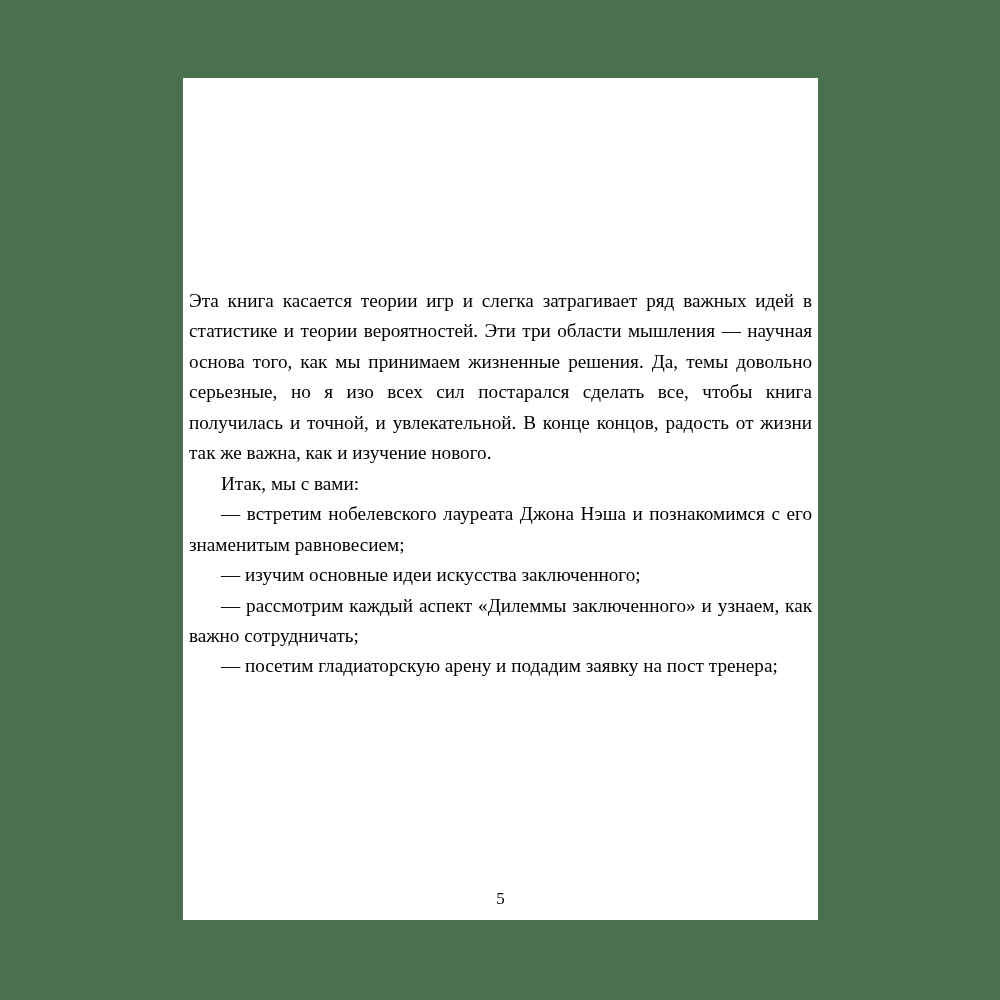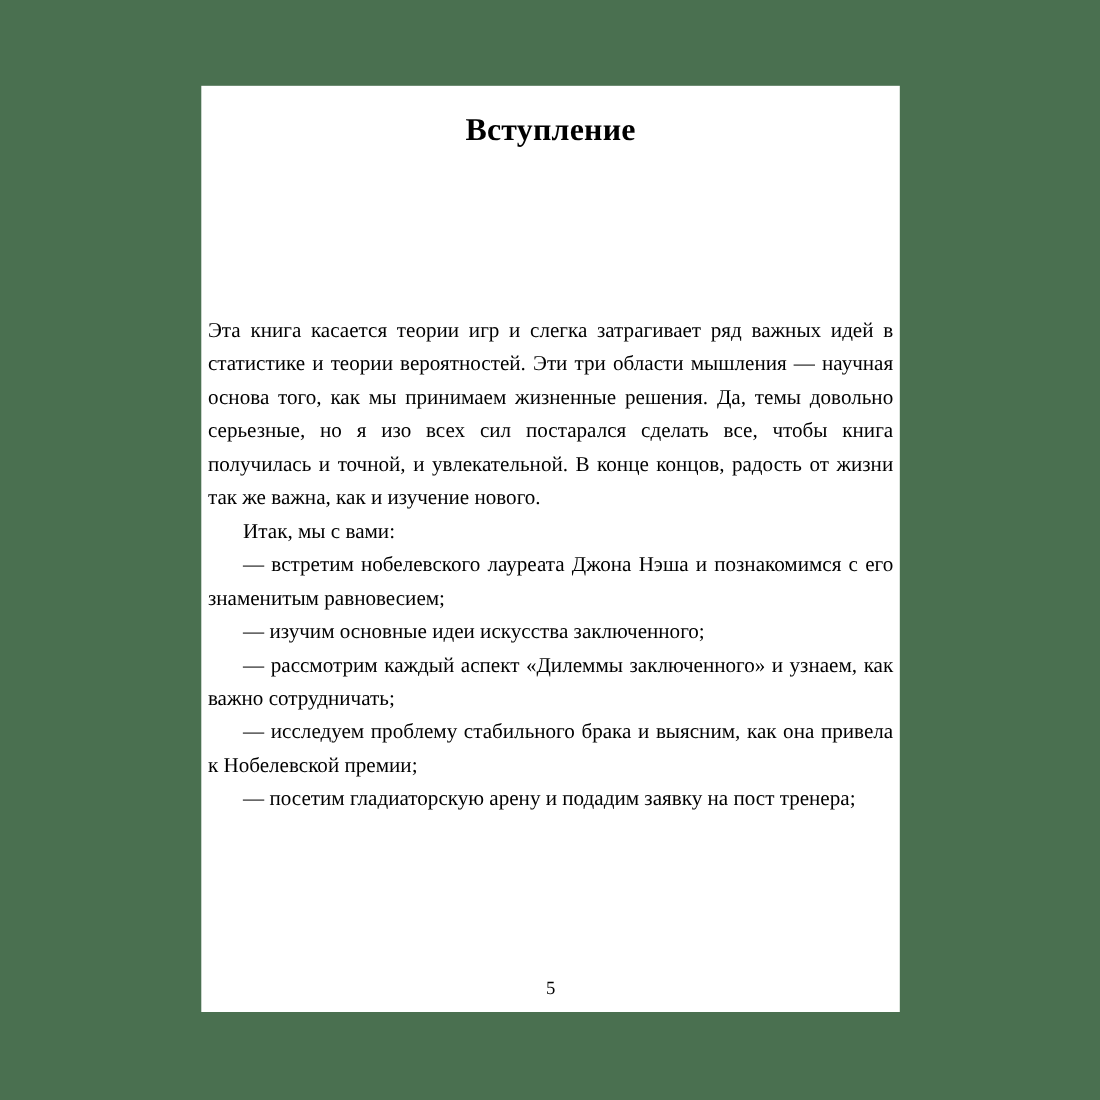--- a/index.html
+++ b/index.html
@@ -94,36 +94,34 @@
     color: #000000;
   }
 </style>
 </head>
 <body style="background: rgb(74, 112, 80);">
 
 <div id="viewport">
 
   <div class="page" style="background: rgb(255, 255, 255);">
 
-    <h1 class="page-title">Вступление</h1>
 
     <div class="text-block" style="color: rgb(0, 0, 0);">
 
       <p class="para flush">Эта книга касается теории игр и слегка затрагивает ряд важных идей в статистике и теории вероятностей. Эти три области мышления — научная основа того, как мы принимаем жизненные решения. Да, темы довольно серьезные, но я изо всех сил постарался сделать все, чтобы книга получилась и точной, и увлекательной. В конце концов, радость от жизни так же важна, как и изучение нового.</p>
 
       <p class="para indent">Итак, мы с вами:</p>
 
       <p class="para indent">— встретим нобелевского лауреата Джона Нэша и познакомимся с его знаменитым равновесием;</p>
 
       <p class="para indent">— изучим основные идеи искусства заключенного;</p>
 
       <p class="para indent">— рассмотрим каждый аспект «Дилеммы заключенного» и узнаем, как важно сотрудничать;</p>
 
 
-      <p class="para indent">— исследуем проблему стабильного брака и выясним, как она привела к Нобелевской премии;</p>
 
       <p class="para indent">— посетим гладиаторскую арену и подадим заявку на пост тренера;</p>
 
     </div>
 
     <div class="page-number">5</div>
 
   </div>
 
 </div>

